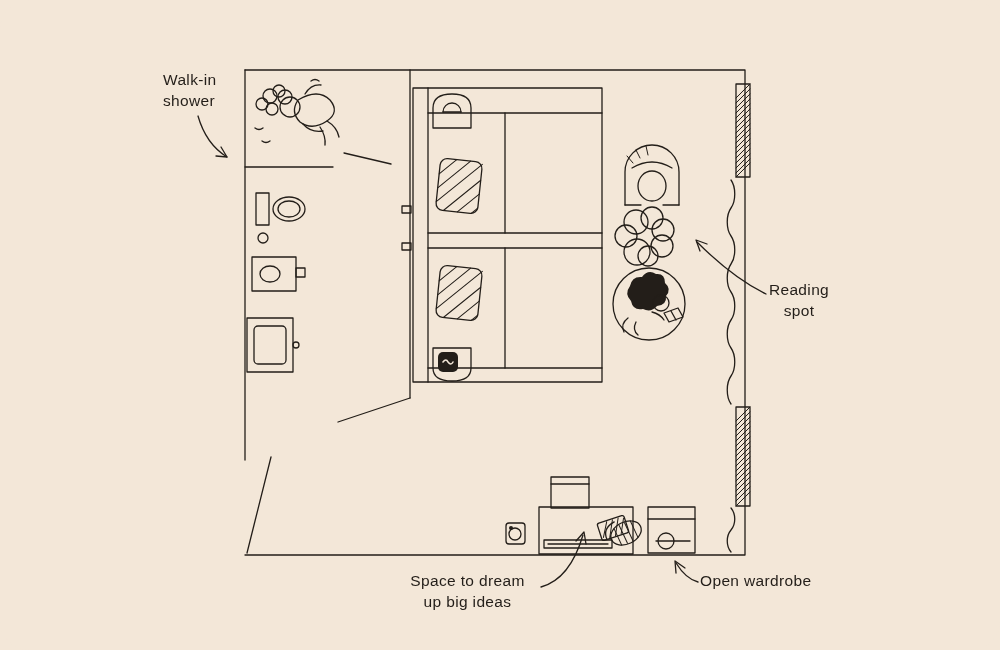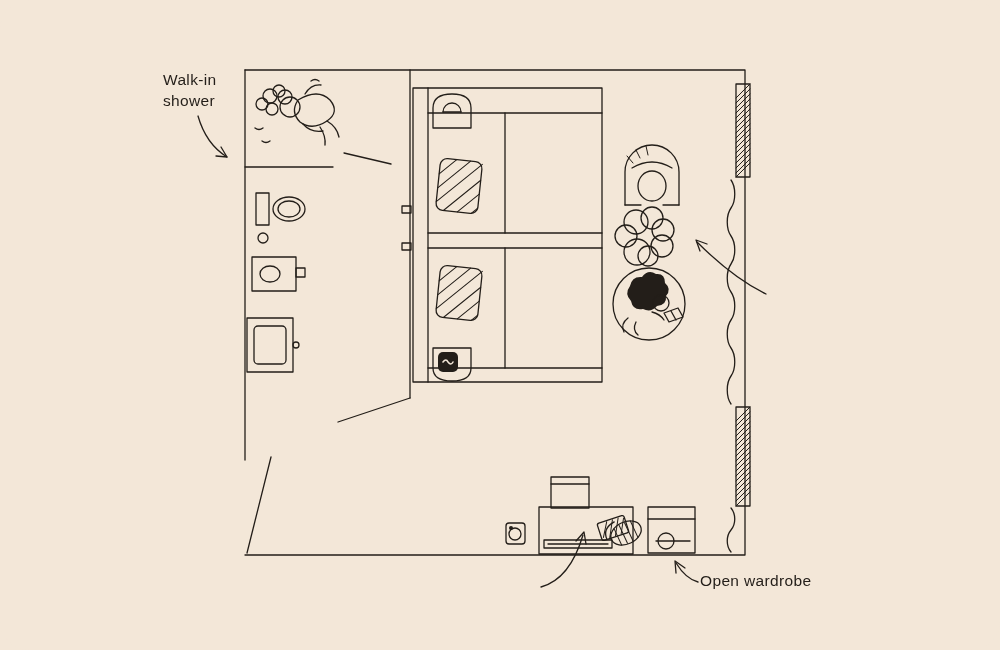--- a/index.html
+++ b/index.html
@@ -197,17 +197,21 @@
     </g>
     <g>
       <path d="M698,582 Q686,579 676,563"></path>
       <path d="M676,573 L675,561 L685,568"></path>
     </g>
   </svg>
 
   <div class="label" style="left:163px; top:70px; text-align:left;">Walk-in
 shower</div>
 
-
+  <div class="label" style="left:754px; top:280px; width:90px; text-align:center;">Reading
+spot</div>
+
+  <div class="label" style="left:385px; top:571px; width:165px; text-align:center;">Space to dream
+up big ideas</div>
 
   <div class="label" style="left:700px; top:571px; text-align:right;">Open wardrobe</div>
 
 </div>
 
 </body></html>

